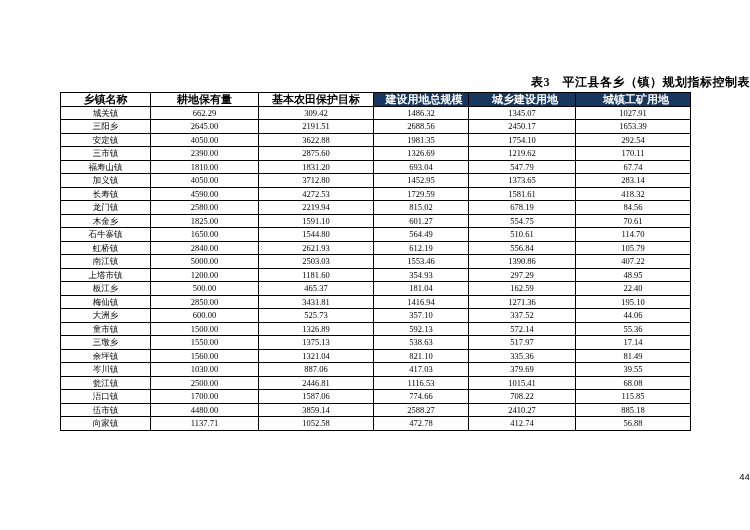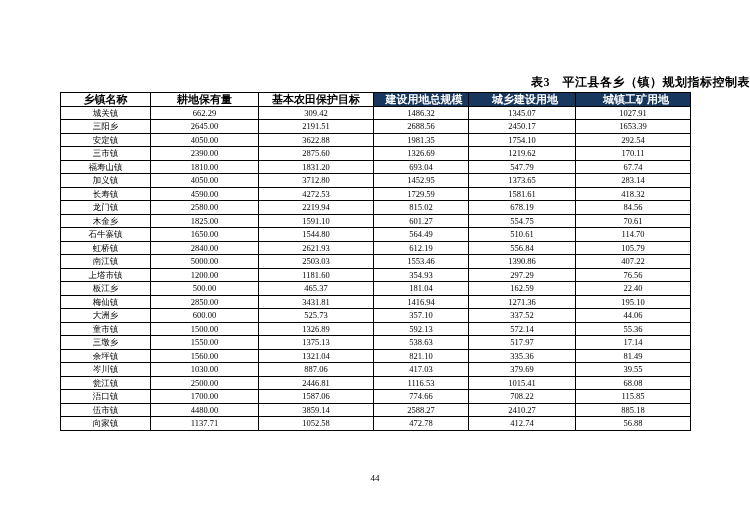--- a/index.html
+++ b/index.html
@@ -58,22 +58,23 @@
   .ctrl-table th.hl {
     background: #17375e;
     color: #ffffff;
     padding-left: 8px;
   }
   .page-number {
     position: absolute;
     top: 473px;
     left: 0;
     width: 100%;
-    text-align: center;
+    text-align: right;
     font-size: 9px;
+    font-family: Liberation Mono, monospace;
   }
 </style>
 </head>
 <body>
 
 <div class="page">
 
   <div class="doc-title">表3　平江县各乡（镇）规划指标控制表</div>
 
   <table class="ctrl-table">
@@ -191,21 +192,21 @@
           <td>1553.46</td>
           <td>1390.86</td>
           <td>407.22</td>
         </tr>
         <tr>
           <td>上塔市镇</td>
           <td>1200.00</td>
           <td>1181.60</td>
           <td>354.93</td>
           <td>297.29</td>
-          <td>76.56</td>
+          <td>48.95</td>
         </tr>
         <tr>
           <td>板江乡</td>
           <td>500.00</td>
           <td>465.37</td>
           <td>181.04</td>
           <td>162.59</td>
           <td>22.40</td>
         </tr>
         <tr>

